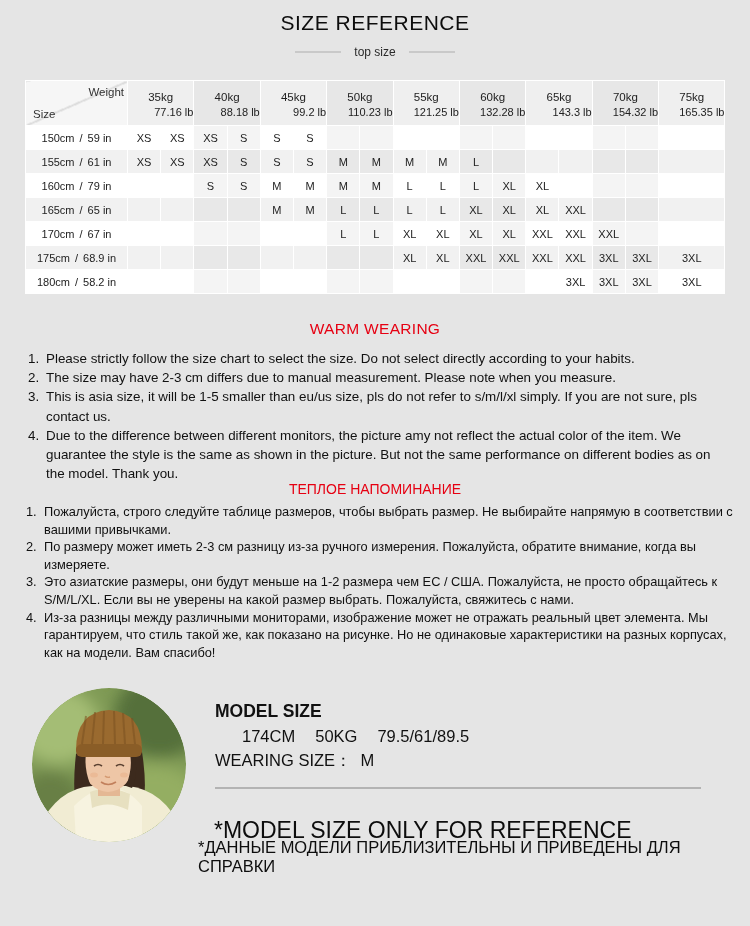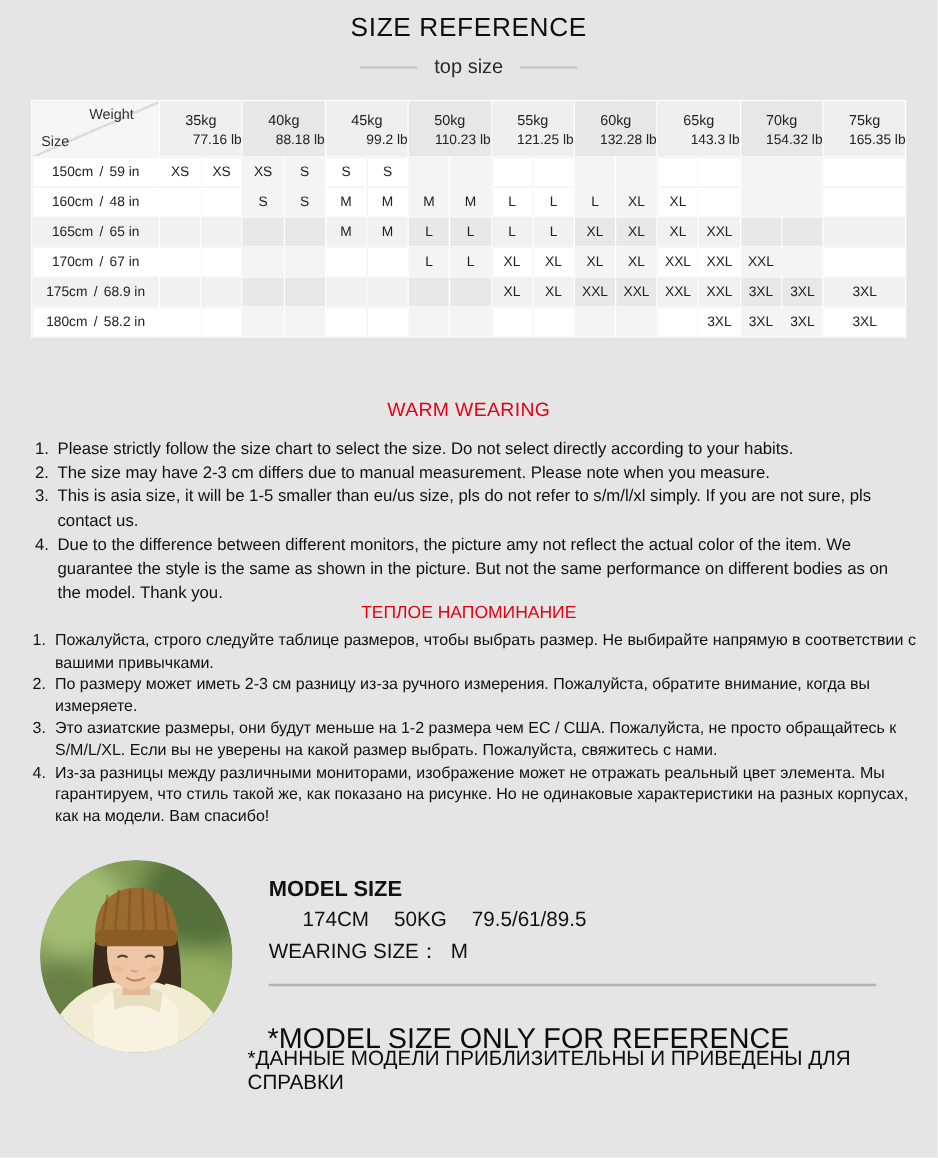--- a/index.html
+++ b/index.html
@@ -5,31 +5,31 @@
   html,body{margin:0;padding:0;background:#fff;}
   .page{
     position:relative;width:750px;height:926px;background:#e5e5e5;
     font-family:"Liberation Sans","DejaVu Sans",sans-serif;color:#1a1a1a;overflow:hidden;
   }
   
   .title{position:absolute;top:11px;left:0;width:100%;text-align:center;
     font-size:21px;letter-spacing:.5px;color:#0d0d0d;font-weight:400;}
   .subtitle{position:absolute;top:45px;left:0;width:100%;display:flex;align-items:center;justify-content:center;gap:13px;}
   .subtitle .dash{width:46px;height:2px;background:#c9c9c9;}
-  .subtitle .sub-text{font-size:16px;color:#2b2b2b;}
+  .subtitle .sub-text{font-size:12px;color:#2b2b2b;}
   
   .size-table-wrap{position:absolute;top:80px;left:25px;}
   table.size-table{border-collapse:collapse;table-layout:fixed;width:700px;}
   table.size-table td,table.size-table th{border:1px solid #ffffff;padding:0;font-weight:400;
     font-size:11px;color:#222;text-align:center;vertical-align:middle;overflow:hidden;white-space:nowrap;}
   tr.head-row{height:45px;}
   tr.body-row{height:24px;}
   th.corner{position:relative;background:#f6f6f6;
     background-image:linear-gradient(to bottom right,rgba(255,255,255,0) calc(50% - 1px),#dcdcdc calc(50% - 1px),#dcdcdc calc(50% + 1px),rgba(255,255,255,0) calc(50% + 1px));}
-  th.corner .corner-weight{position:absolute;top:5px;right:20px;font-size:11.5px;color:#333;}
+  th.corner .corner-weight{position:absolute;top:5px;right:3px;font-size:11.5px;color:#333;}
   th.corner .corner-size{position:absolute;bottom:5px;left:7px;font-size:11.5px;color:#333;}
   th.wcol .kg{margin-top:2px;font-size:11.5px;color:#222;}
   th.wcol .lb{margin-top:3px;font-size:11px;color:#222;text-align:right;}
   td.rowlabel{text-align:left;padding-left:12px;font-size:11px;color:#222;}
   td.rowlabel .sep{margin:0 5px;color:#222;}
   
   .h-light{background:#efefef;} .h-shade{background:#e7e7e7;}
   .c-ll{background:#ffffff;} .c-ls{background:#f4f4f4;}
   .c-dl{background:#f1f1f1;} .c-ds{background:#e8e8e8;}
   
@@ -149,21 +149,41 @@
             <td class="c-ll"></td>
             <td class="c-ls"></td>
             <td class="c-ls"></td>
             <td class="c-ll"></td>
             <td class="c-ll"></td>
             <td class="c-ls"></td>
             <td class="c-ls"></td>
             <td colspan="2" class="c-ll"></td>
           </tr>
           <tr class="body-row">
-            <td class="rowlabel c-ll"><span>160cm</span><span class="sep">/</span><span>48 in</span></td>
+            <td class="rowlabel c-dl"><span>155cm</span><span class="sep">/</span><span>61 in</span></td>
+            <td class="c-dl">XS</td>
+            <td class="c-dl">XS</td>
+            <td class="c-ds">XS</td>
+            <td class="c-ds">S</td>
+            <td class="c-dl">S</td>
+            <td class="c-dl">S</td>
+            <td class="c-ds">M</td>
+            <td class="c-ds">M</td>
+            <td class="c-dl">M</td>
+            <td class="c-dl">M</td>
+            <td class="c-ds">L</td>
+            <td class="c-ds"></td>
+            <td class="c-dl"></td>
+            <td class="c-dl"></td>
+            <td class="c-ds"></td>
+            <td class="c-ds"></td>
+            <td colspan="2" class="c-dl"></td>
+          </tr>
+          <tr class="body-row">
+            <td class="rowlabel c-ll"><span>160cm</span><span class="sep">/</span><span>79 in</span></td>
             <td class="c-ll"></td>
             <td class="c-ll"></td>
             <td class="c-ls">S</td>
             <td class="c-ls">S</td>
             <td class="c-ll">M</td>
             <td class="c-ll">M</td>
             <td class="c-ls">M</td>
             <td class="c-ls">M</td>
             <td class="c-ll">L</td>
             <td class="c-ll">L</td>

